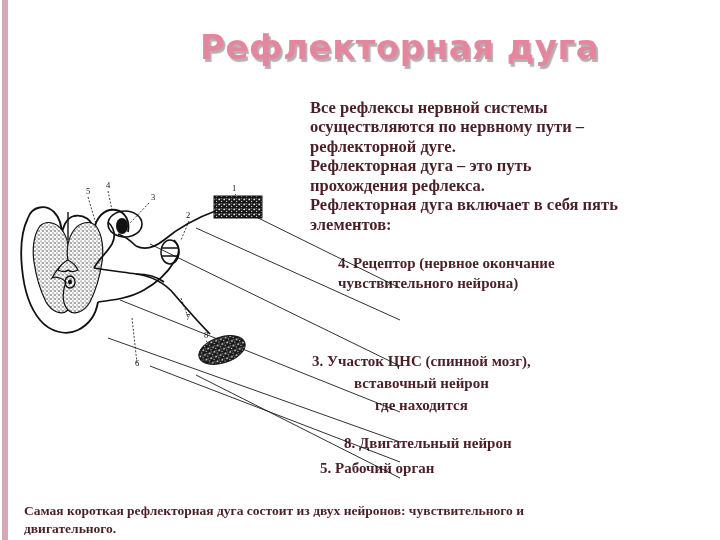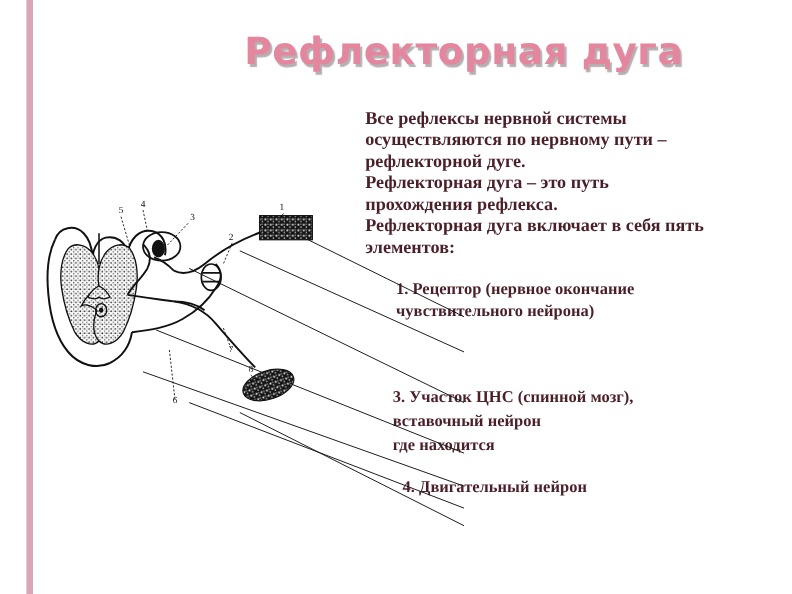--- a/index.html
+++ b/index.html
@@ -9,21 +9,20 @@
   }
   body {
     font-family: "Liberation Serif", serif;
   }
   #slide {
     position: relative;
     width: 624px;
     height: 540px;
     background: #ffffff;
     overflow: hidden;
-    margin-left: 22px;
   }
 
   
   .stripe {
     position: absolute;
     top: 0;
     height: 540px;
   }
   .stripe-left-main   { left: 2px;   width: 6px;  background: #d9a8b8; }
   .stripe-r-a { left: 686px; width: 6px;  background: #d8aabb; }
@@ -60,21 +59,21 @@
     width: 415px;
     font-size: 16.5px;
   }
   #intro-block div { white-space: nowrap; }
 
   .list-item { position: absolute; font-size: 15px; }
   .list-item div { white-space: nowrap; }
 
   #item-1 { left: 338px; top: 254px; line-height: 1.3; }
   #item-2 { left: 328px; top: 304px; }
-  #item-3 { left: 335px; top: 351px; line-height: 1.45; }
+  #item-3 { left: 312px; top: 351px; line-height: 1.45; text-align: center; }
   #item-4 { left: 344px; top: 435px; }
   #item-5 { left: 320px; top: 458px; line-height: 1.45; }
 
   #footer-note {
     left: 24px;
     top: 502px;
     width: 660px;
     font-size: 13.5px;
     line-height: 1.3;
   }
@@ -124,38 +123,43 @@
     <div>Все рефлексы нервной системы</div>
     <div>осуществляются по нервному пути –</div>
     <div>рефлекторной дуге.</div>
     <div>Рефлекторная дуга – это путь</div>
     <div>прохождения рефлекса.</div>
     <div>Рефлекторная дуга включает в себя пять</div>
     <div>элементов:</div>
   </div>
 
   <div class="body-text list-item" id="item-1">
-    <div>1. Рецептор (нервное окончание</div>
+    <div>4. Рецептор (нервное окончание</div>
     <div>чувствительного нейрона)</div>
   </div>
 
 
   <div class="body-text list-item" id="item-3">
     <div>3. Участок ЦНС (спинной мозг),</div>
     <div>вставочный нейрон</div>
     <div> где находится</div>
   </div>
 
   <div class="body-text list-item" id="item-4">
-    <div>4. Двигательный нейрон</div>
+    <div>8. Двигательный нейрон</div>
   </div>
 
   <div class="body-text list-item" id="item-5">
-  </div>
-
+    <div>5. Рабочий орган</div>
+  </div>
+
+  <div class="body-text" id="footer-note">
+    <div>Самая короткая рефлекторная дуга состоит из двух нейронов: чувствительного и</div>
+    <div>двигательного.</div>
+  </div>
 
   <div id="circle-decor"></div>
 
   <svg id="leaders" viewBox="0 0 400 320">
     <g stroke="#1a1a1a" stroke-width="0.9" fill="none">
       <line x1="242" y1="40" x2="400" y2="118"></line>
       <line x1="196" y1="58" x2="400" y2="150"></line>
       <line x1="150" y1="74" x2="400" y2="196"></line>
       <line x1="120" y1="130" x2="400" y2="242"></line>
       <line x1="108" y1="168" x2="400" y2="272"></line>

